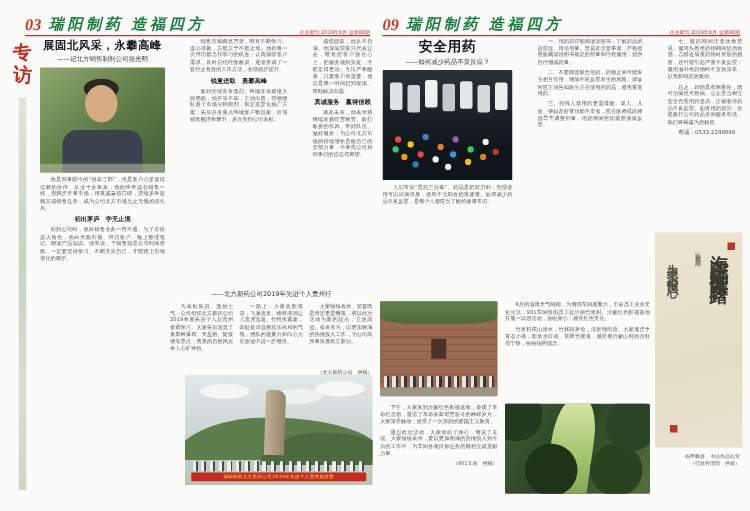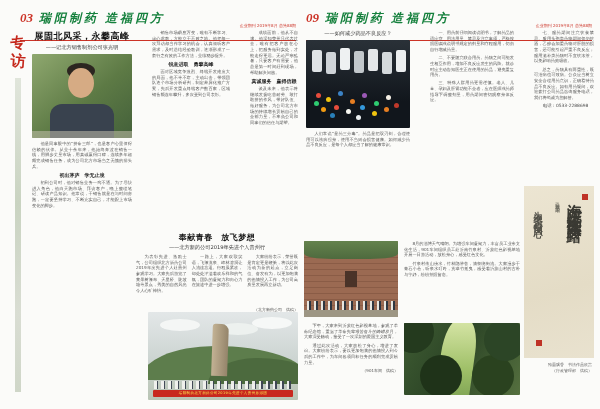--- a/index.html
+++ b/index.html
@@ -7,22 +7,22 @@
     width:600px;height:409px;background:#fbfbf9;overflow:hidden;
     font-family:"DejaVu Sans",sans-serif;position:relative;
   }
   .page{position:absolute;top:10px;height:392px;background:#fbfbf9}
   .page.left{left:8px;width:290px}
   .page.right{left:304px;width:290px}
 
   
   .page-header{
     position:absolute;top:0;left:12px;right:2px;height:18px;
-    display:flex;align-items:flex-start;gap:6px;
-    border-bottom:1.5px solid #cc3327;padding-bottom:12px;
+    display:flex;align-items:flex-end;gap:6px;
+    border-bottom:1.5px solid #cc3327;padding-bottom:0;
   }
   .page.right .page-header{left:2px}
   .ph-no{font:bold italic 13px "Liberation Serif",serif;color:#cc3327}
   .ph-brand{font:bold italic 12px "Liberation Serif",serif;color:#15803d;letter-spacing:3px;white-space:nowrap}
   .ph-issue{margin-left:auto;font-size:4px;color:#cc3327;white-space:nowrap;align-self:flex-end}
 
   
   .sidebar{position:absolute;left:0;top:24px;width:20px;bottom:0}
   .cal-char{font:bold 15px "Liberation Serif",serif;color:#c5281c;line-height:18px;text-align:center;transform:rotate(-6deg)}
   .cal-char.c2{transform:rotate(4deg)}
@@ -156,21 +156,20 @@
         <p class="body">面对区域竞争激烈、终端开发难度大的局面，他不等不靠，主动出击，带领团队逐个市场分析研判，制定差异化推广方案，先后开发重点终端客户数百家，区域销售额连年攀升，多次受到公司表彰。</p>
       </div>
       <div class="colC">
         <p class="body">成绩面前，他从不自满。他深知荣誉只代表过去，唯有把客户放在心上，把服务做到实处，才能走得更远。无论严寒酷暑，只要客户有需要，他总是第一时间赶到现场，帮助解决问题。</p>
         <div class="subhead">真诚服务　赢得信赖</div>
         <p class="body">谈及未来，他表示将继续发扬吃苦耐劳、敢打敢拼的作风，带好队伍、做好服务，为公司北方市场的持续增长贡献自己的全部力量，不辜负公司和同事们的信任与期望。</p>
       </div>
     </div>
 
     <div class="story">
-      <h3 class="a-title mid">奉献青春　放飞梦想</h3>
       <div class="a-sub">——北方新药公司2019年先进个人贵州行</div>
       <div class="cols">
         <div class="c">
             <p class="body">为表彰先进、激励士气，公司组织北方新药公司2019年度先进个人赴贵州参观学习。大家先后游览了黄果树瀑布、天星桥、陡坡塘等景点，秀美的自然风光令人心旷神怡。</p>
           </div>
         <div class="c">
             <p class="body">一路上，大家欢歌笑语，飞瀑流泉、峰林溶洞让人流连忘返。行程虽紧凑，却处处洋溢着欢乐祥和的气氛，团队的凝聚力和向心力在旅途中进一步增强。</p>
           </div>
         <div class="c">
             <p class="body">大家纷纷表示，荣誉既是肯定更是鞭策，将以此次活动为新的起点，立足岗位、奋发有为，以更加饱满的热情投入工作，为公司高质量发展再立新功。</p>
@@ -191,20 +190,21 @@
   <div class="page right">
 
     <div class="page-header">
       <span class="ph-no">09</span>
       <span class="ph-brand">瑞阳制药  造福四方</span>
       <span class="ph-issue">企业期刊 2019年8月 总第88期</span>
     </div>
 
     <div class="feature">
       <div class="colA">
+        <h2 class="a-title big">安全用药</h2>
         <div class="a-sub">——如何减少药品不良反应？</div>
         <div class="photo pills-photo">
           <div class="bottle"></div>
           <div class="pill"></div>
         </div>
         <p class="body">人们常说“是药三分毒”。药品是把双刃剑，合理使用可以祛病强身，使用不当则会损害健康。如何减少药品不良反应，是每个人都应当了解的健康常识。</p>
       </div>
       <div class="colB">
         <p class="body">一、用药前仔细阅读说明书，了解药品的适应症、用法用量、禁忌及注意事项，严格按照医嘱或说明书规定的剂量和疗程服用，切勿自行增减药量。</p>
         <p class="body">二、不要随意联合用药。药物之间可能发生相互作用，增加不良反应发生的风险。就诊时应主动告知医生正在使用的药品，避免重复用药。</p>

